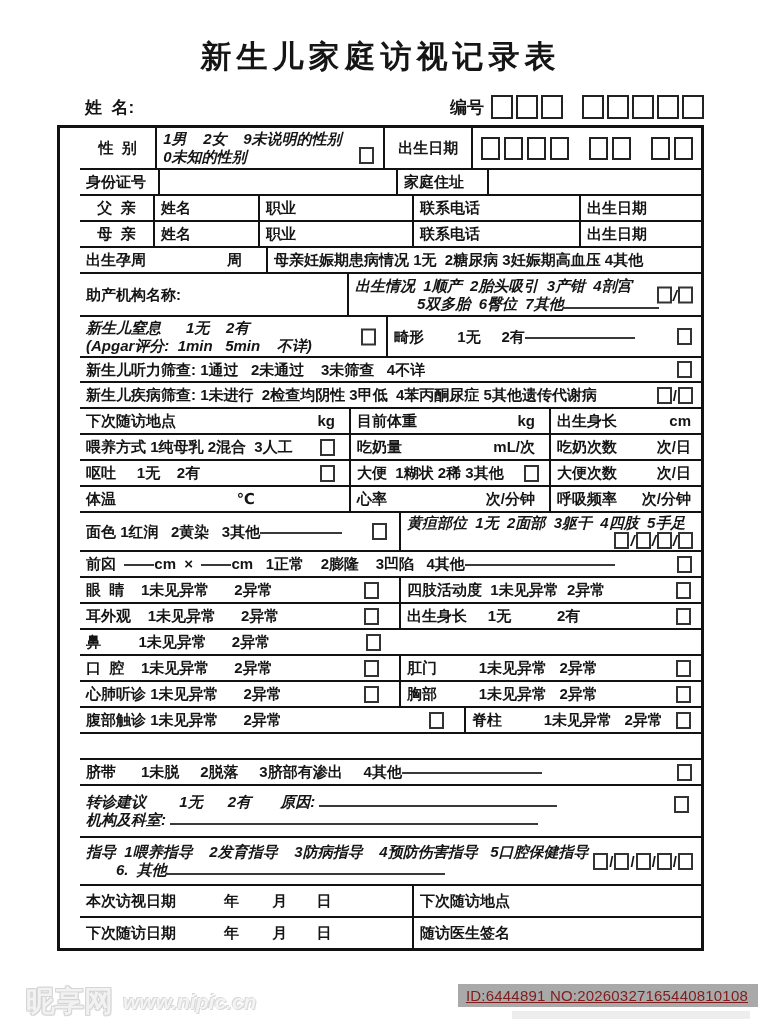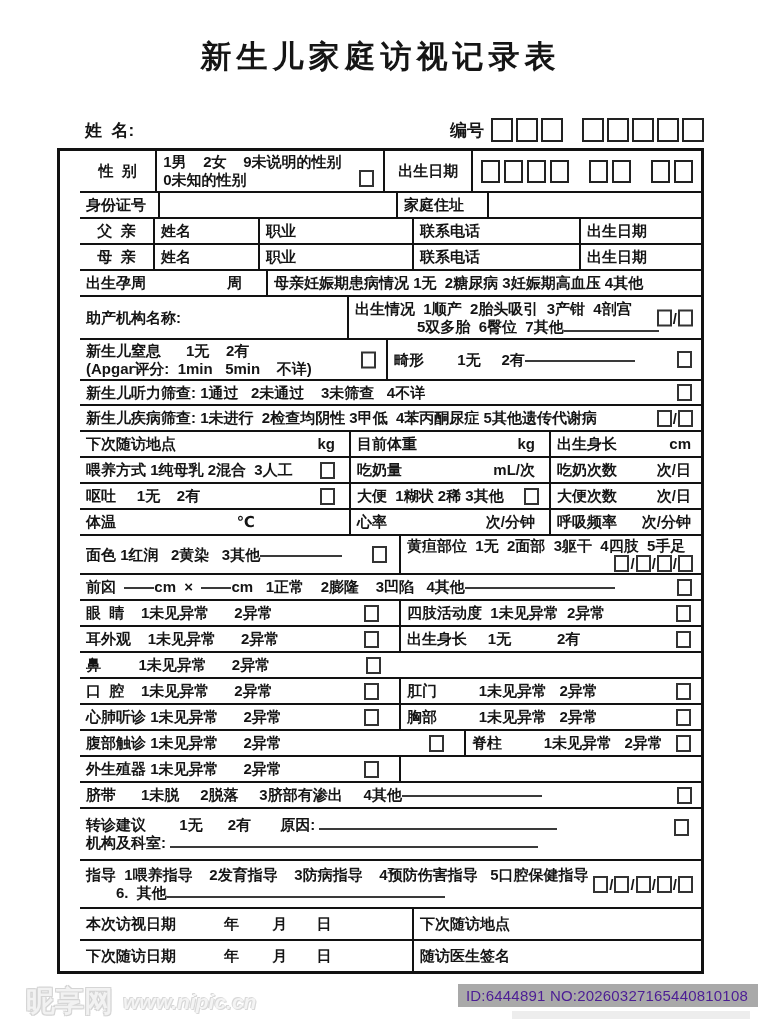--- a/index.html
+++ b/index.html
@@ -6,54 +6,54 @@
   body{
     width:758px;height:1024px;background:#ffffff;position:relative;overflow:hidden;
     font-family:"Liberation Sans","DejaVu Sans",sans-serif;color:#151515;
   }
   .page{position:absolute;left:57px;top:0;width:647px;}
   .title{
     margin-top:36px;text-align:center;
     font-family:"Liberation Serif","DejaVu Serif",serif;
     font-size:31px;font-weight:bold;letter-spacing:5px;white-space:pre;
   }
-  .namebar{display:flex;align-items:center;margin:40px 0 6px 0;font-weight:bold;font-size:17px;}
+  .namebar{display:flex;align-items:center;margin:17px 0 6px 0;font-weight:bold;font-size:17px;}
   .namebar .nm{padding-left:28px;white-space:pre-wrap;}
   .codes{margin-left:auto;display:flex;align-items:center;}
   .codes .lbl{margin-right:4px;white-space:pre-wrap;}
   .db22{width:22px;height:24px;border:2px solid #222;box-sizing:border-box;margin-left:3px;background:#fff;}
   .gapx{width:16px;}
 
   .tbl{border:3px solid #121212;font-size:15px;font-weight:bold;box-sizing:border-box;}
   .row{display:flex;border-bottom:2px solid #121212;height:26px;box-sizing:border-box;align-items:stretch;margin-left:20px;}
   .row:last-child{border-bottom:none;}
   .h42{height:42px}.h43{height:43px}.h41{height:41px}.h25{height:25px}.h39{height:39px}
   .h52{height:52px}.h48{height:48px}.h32{height:32px}.h30{height:30px}
   .c{border-right:2px solid #121212;box-sizing:border-box;display:flex;align-items:center;padding:1px 6px;position:relative;}
   .c:last-child{border-right:none;}
   .fl{flex:1;}
   .ctr{justify-content:center;}
   .line{white-space:pre-wrap;line-height:1.2;}
-  .col{flex-direction:column;align-items:flex-start;justify-content:center;}
+  .col{flex-direction:column;align-items:flex-start;justify-content:center;font-style:italic;}
   .cb{width:15px;height:17px;border:2px solid #333;box-sizing:border-box;flex:none;background:#fff;}
   .db{width:19px;height:23px;border:2px solid #222;box-sizing:border-box;margin:0 2px;background:#fff;}
   .sl::before{content:"/";font-weight:bold;}
   .sl{padding:0 1px;}
   .ul{display:inline-block;height:2px;border-bottom:2px solid #3a3a3a;vertical-align:baseline;}
   .mla{margin-left:auto;}
   .boxgrp{display:flex;align-items:center;}
   .absr{position:absolute;right:8px;top:50%;transform:translateY(-50%);}
   .ind{padding-left:62px;}
   .ind2{padding-left:30px;}
 
   .wm-left{position:absolute;left:26px;top:982px;display:flex;align-items:center;gap:10px;font-weight:bold;}
   .wm-site{font-size:29px;color:#f2f2f2;text-shadow:0 0 1px #c9c9c9,1px 1px 0 #d6d6d6,-1px -1px 0 #d6d6d6,1px -1px 0 #d6d6d6,-1px 1px 0 #d6d6d6;}
   .wm-url{font-size:21px;font-style:italic;color:#f4f4f4;text-shadow:0 0 1px #cccccc,1px 1px 0 #dadada,-1px -1px 0 #dadada;}
-  .wm-id{position:absolute;right:0;top:984px;height:23px;background:#a9a9a9;color:#4c1d95;
-    font-size:15px;display:flex;align-items:center;padding:0 10px 0 8px;letter-spacing:0.2px;}
+  .wm-id{position:absolute;right:0;top:984px;height:23px;background:#a9a9a9;color:#7f1d1d;
+    font-size:15px;display:flex;align-items:center;padding:0 10px 0 8px;letter-spacing:0.2px;text-decoration:underline;}
   .wm-id2{position:absolute;right:8px;top:1011px;width:238px;height:8px;background:#ededed;}
 </style>
 </head>
 <body>
 
 <div class="page">
 
   <div class="title">新生儿家庭访视记录表</div>
 
   <div class="namebar">
@@ -357,24 +357,20 @@
         <span class="line">腹部触诊 1未见异常      2异常</span>
         <span class="cb mla" style="margin-right:14px"></span>
       </div>
       <div class="c fl">
         <span class="line">脊柱          1未见异常   2异常</span>
         <span class="cb mla" style="margin-right:4px"></span>
       </div>
     </div>
 
     <div class="row">
-      <div class="c" style="width:321px">
-        <span class="line">外生殖器 1未见异常      2异常</span>
-        <span class="cb mla" style="margin-right:14px"></span>
-      </div>
       <div class="c fl"></div>
     </div>
 
     <div class="row">
       <div class="c fl">
         <span class="line">脐带      1未脱     2脱落     3脐部有渗出     4其他</span>
         <span class="ul" style="width:140px"></span>
         <span class="cb mla" style="margin-right:3px"></span>
       </div>
     </div>

